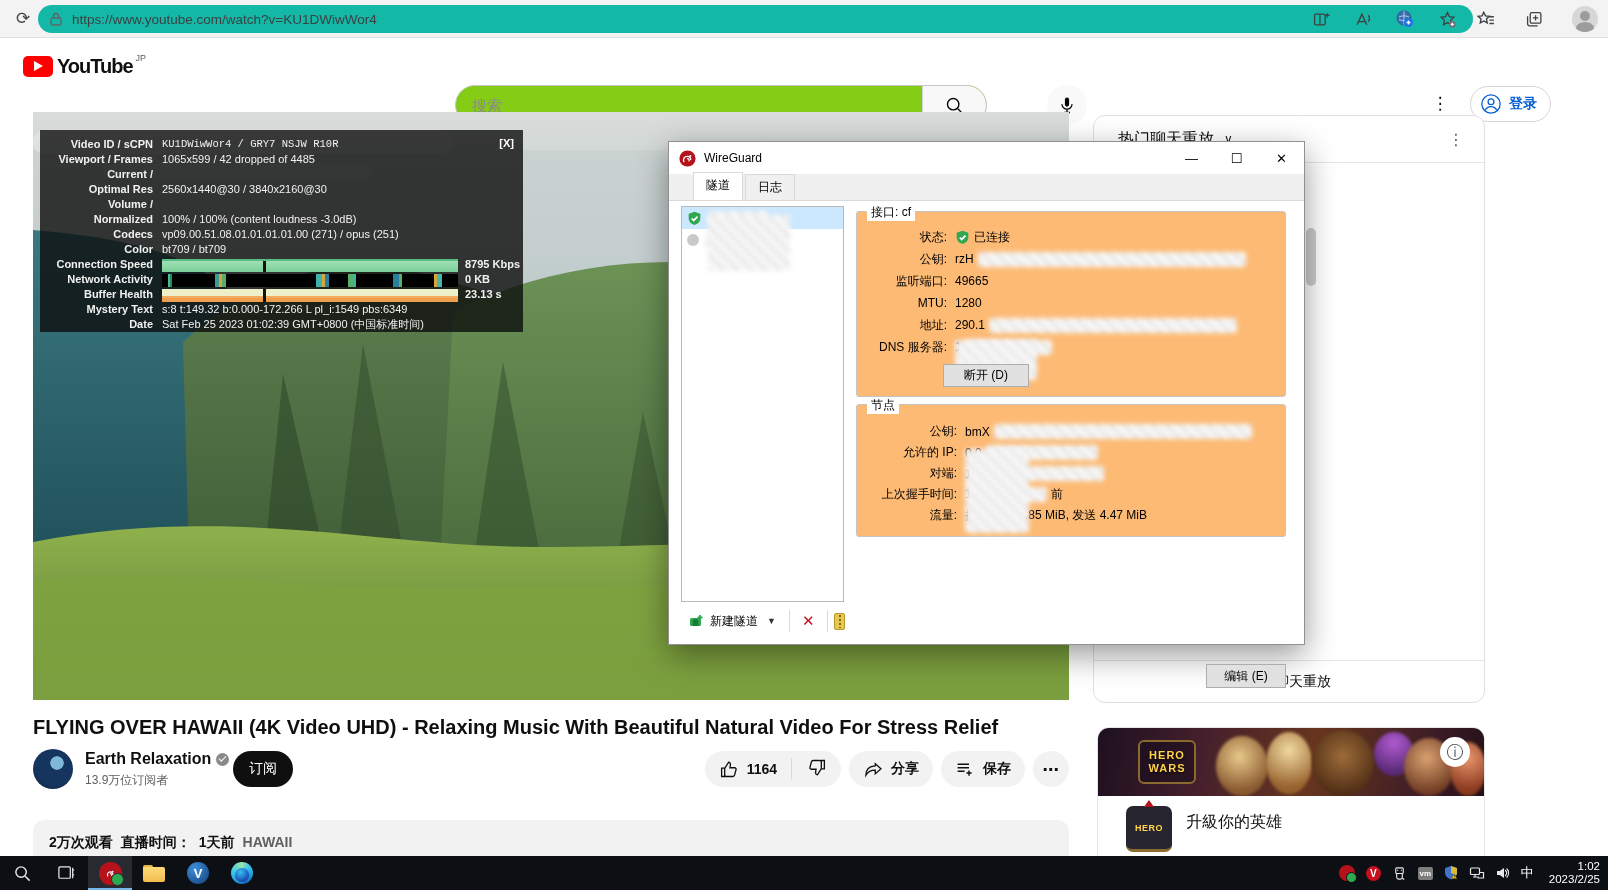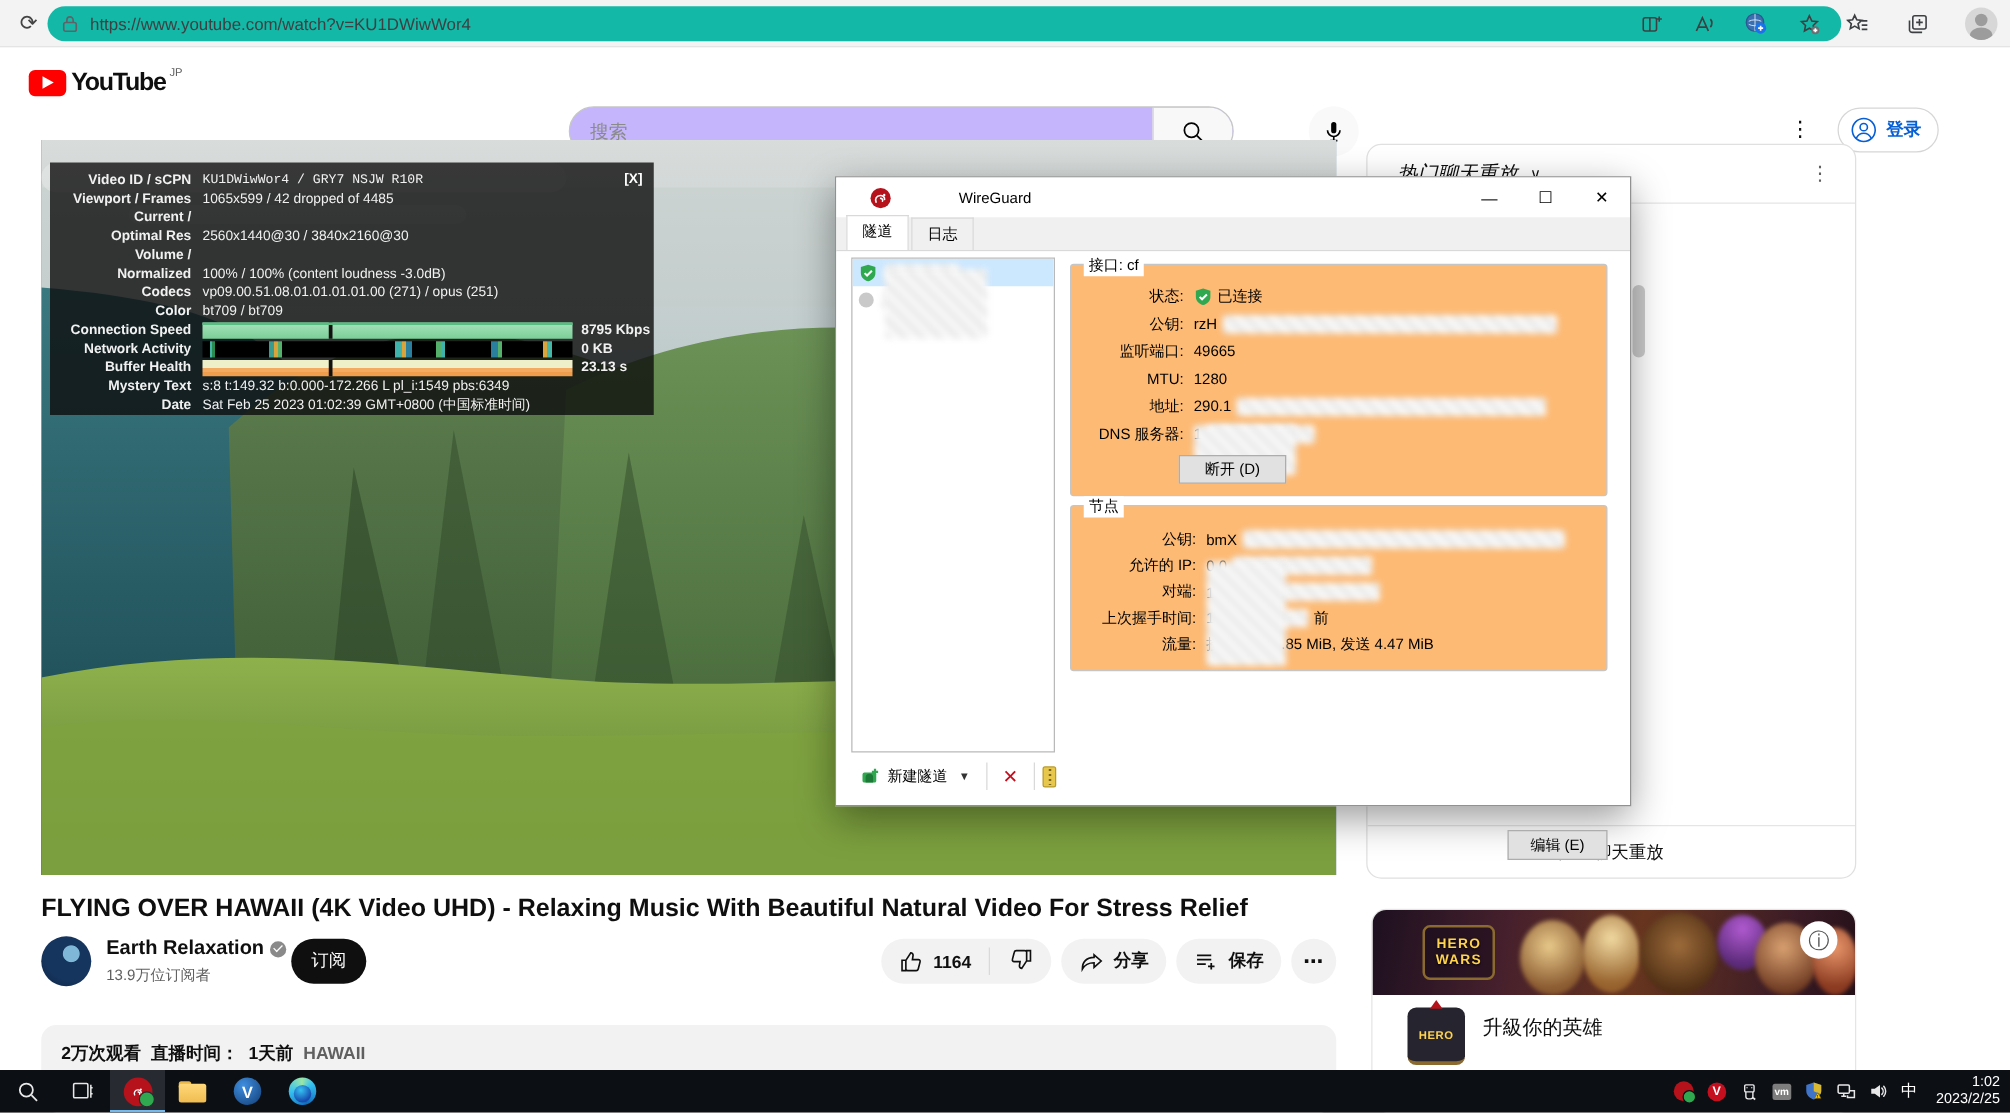--- a/index.html
+++ b/index.html
@@ -20,21 +20,21 @@
   .avatar-browser::before{content:"";position:absolute;left:8px;top:5px;width:10px;height:10px;border-radius:50%;background:#9c9c9c;}
   .avatar-browser::after{content:"";position:absolute;left:4px;top:16px;width:18px;height:12px;border-radius:50%;background:#9c9c9c;}
 
   
   .yt-header{position:absolute;top:38px;left:0;width:1608px;height:57px;background:#fff;}
   .yt-logo{position:absolute;left:23px;top:17px;display:flex;align-items:flex-start;cursor:pointer;}
   .yt-play{width:30px;height:21px;background:#ff0000;border-radius:5px;position:relative;margin-top:1px;}
   .yt-play::before{content:"";position:absolute;left:11px;top:5px;border-left:9px solid #fff;border-top:5.5px solid transparent;border-bottom:5.5px solid transparent;}
   .yt-word{font-size:20px;font-weight:bold;letter-spacing:-1px;color:#0f0f0f;margin-left:4px;line-height:22px;}
   .yt-region{font-size:9px;color:#606060;margin-left:3px;margin-top:-2px;}
-  .yt-search{position:absolute;left:455px;top:47px;width:532px;height:40px;border:1px solid #c6c6c6;border-radius:20px;display:flex;overflow:hidden;background:#c4b5fd;}
+  .yt-search{position:absolute;left:455px;top:47px;width:532px;height:40px;border:1px solid #c6c6c6;border-radius:20px;display:flex;overflow:hidden;background:#84cc16;}
   .yt-search input{flex:1;border:none;outline:none;padding:0 16px;font-size:15px;font-family:inherit;color:#0f0f0f;background:transparent;}
   .yt-search input::placeholder{color:#8a8a8a;}
   .search-btn{width:64px;background:#f8f8f8;border-left:1px solid #d3d3d3;display:flex;align-items:center;justify-content:center;cursor:pointer;}
   .mic-btn{position:absolute;left:1047px;top:47px;width:40px;height:40px;border-radius:50%;background:#f9f9f9;display:flex;align-items:center;justify-content:center;cursor:pointer;}
   .yt-kebab{position:absolute;left:1428px;top:53px;width:24px;height:26px;color:#0f0f0f;font-size:17px;text-align:center;line-height:26px;cursor:pointer;}
   .signin{position:absolute;left:1470px;top:48px;height:36px;border:1px solid #d6d6d6;border-radius:18px;display:flex;align-items:center;padding:0 13px 0 9px;gap:7px;cursor:pointer;color:#065fd4;font-size:14px;font-weight:bold;background:#fff;}
 
   
   .video{position:absolute;left:33px;top:112px;width:1036px;height:588px;background:#8ba4a6;overflow:hidden;}
   .video svg{display:block;width:100%;height:100%;}
@@ -79,21 +79,21 @@
   .pill-div{width:1px;height:22px;background:#d9d9d9;}
   .dis-seg{padding:0 14px;}
   .share-pill,.save-pill{padding:0 14px;gap:7px;}
   .more-pill{width:36px;justify-content:center;font-size:16px;letter-spacing:1px;}
   .desc-box{position:absolute;left:33px;top:820px;width:1036px;height:70px;background:#f2f2f2;border-radius:12px;padding:14px 16px;}
   .desc-line{display:flex;gap:8px;font-size:14px;font-weight:bold;color:#0f0f0f;}
   .desc-line .loc{color:#606060;}
 
   
   .chat{position:absolute;left:1093px;top:115px;width:392px;height:588px;border:1px solid #e0e0e0;border-radius:12px;background:#fff;}
-  .chat-head{height:47px;border-bottom:1px solid #e5e5e5;display:flex;align-items:center;padding:0 16px 0 24px;font-style:italic;}
+  .chat-head{height:47px;border-bottom:1px solid #e5e5e5;display:flex;align-items:center;padding:0 16px 0 24px;}
   .chat-title{font-size:16px;color:#0f0f0f;}
   .chat-chev{margin-left:10px;font-size:12px;color:#0f0f0f;cursor:pointer;}
   .chat-kebab{margin-left:auto;color:#606060;font-size:16px;cursor:pointer;width:24px;text-align:center;}
   .chat-notice{position:absolute;left:242px;top:503px;width:130px;height:50px;background:#f2f2f2;border-radius:8px;
     display:flex;align-items:center;justify-content:center;font-size:13px;color:#0f0f0f;white-space:nowrap;overflow:hidden;}
   .chat-footer{position:absolute;left:0;right:0;bottom:0;height:42px;border-top:1px solid #e5e5e5;display:flex;align-items:center;justify-content:center;font-size:14px;color:#0f0f0f;cursor:pointer;}
   .chat-scroll{position:absolute;left:1306px;top:228px;width:10px;height:58px;background:#cdcdcd;border-radius:5px;z-index:9;}
 
   
   .ad{position:absolute;left:1097px;top:727px;width:388px;height:163px;background:#fff;border:1px solid #e5e5e5;border-radius:12px;overflow:hidden;}
@@ -108,25 +108,25 @@
     display:flex;align-items:center;justify-content:center;}
   .hero-badge::before{content:"";position:absolute;top:-6px;left:50%;margin-left:-5px;border-left:5px solid transparent;border-right:5px solid transparent;border-bottom:7px solid #b5121b;}
   .hero-badge span{color:#ffd34e;font-size:9px;font-weight:bold;letter-spacing:.5px;}
   .ad-headline{position:absolute;left:88px;top:16px;font-size:16px;color:#0f0f0f;}
   .ad-cta{position:absolute;left:290px;top:87px;width:82px;height:29px;background:#2f6fed;color:#fff;border-radius:15px;
     display:flex;align-items:center;justify-content:center;font-size:13px;cursor:pointer;}
 
   
   .wg{position:absolute;left:668px;top:141px;width:637px;height:504px;background:#f0f0f0;border:1px solid #919191;
     box-shadow:0 10px 30px rgba(0,0,0,.4);z-index:10;font-size:12px;color:#000;}
-  .wg-titlebar{position:absolute;left:0;top:0;right:0;height:32px;background:#fff;display:flex;align-items:center;padding-left:27px;gap:46px;}
+  .wg-titlebar{position:absolute;left:0;top:0;right:0;height:32px;background:#fff;display:flex;align-items:center;padding-left:10px;}
   .wg-title{font-size:12px;margin-left:8px;}
   .wg-ctrls{margin-left:auto;display:flex;height:32px;}
   .wg-ctrl{width:45px;height:32px;display:flex;align-items:center;justify-content:center;font-size:13px;cursor:pointer;color:#000;}
-  .wg-tabs{position:absolute;left:0;top:32px;right:0;height:27px;background:#f0f0f0;border-bottom:1px solid #d9d9d9;padding-left:8px;display:flex;align-items:flex-end;}
+  .wg-tabs{position:absolute;left:0;top:32px;right:0;height:27px;background:#f0f0f0;border-bottom:1px solid #d9d9d9;padding-left:24px;display:flex;align-items:flex-end;}
   .wg-tab{padding:4px 12px;border:1px solid #d9d9d9;border-bottom:none;background:#f0f0f0;margin-right:2px;cursor:pointer;font-size:12px;}
   .wg-tab.active{background:#fff;padding-bottom:6px;}
   .wg-page{position:absolute;left:0;top:59px;right:0;bottom:0;background:#fff;}
   .tunnel-list{position:absolute;left:12px;top:5px;width:163px;height:396px;border:1px solid #b9b9b9;background:#fff;overflow:hidden;}
   .t-row{height:22px;display:flex;align-items:center;padding-left:5px;gap:6px;cursor:pointer;}
   .t-row.sel{background:#cce8ff;}
   .t-dot{width:12px;height:12px;border-radius:50%;background:#c9c9c9;}
   .mosaic{background-image:linear-gradient(45deg,#e9e9e9 25%,#fafafa 25% 50%,#e9e9e9 50% 75%,#fafafa 75%);background-size:14px 14px;filter:blur(2.5px);border-radius:3px;}
   .list-blob{position:absolute;left:26px;top:8px;width:82px;height:56px;z-index:2;}
   .wg-toolbar{position:absolute;left:12px;top:407px;height:26px;display:flex;align-items:center;}

